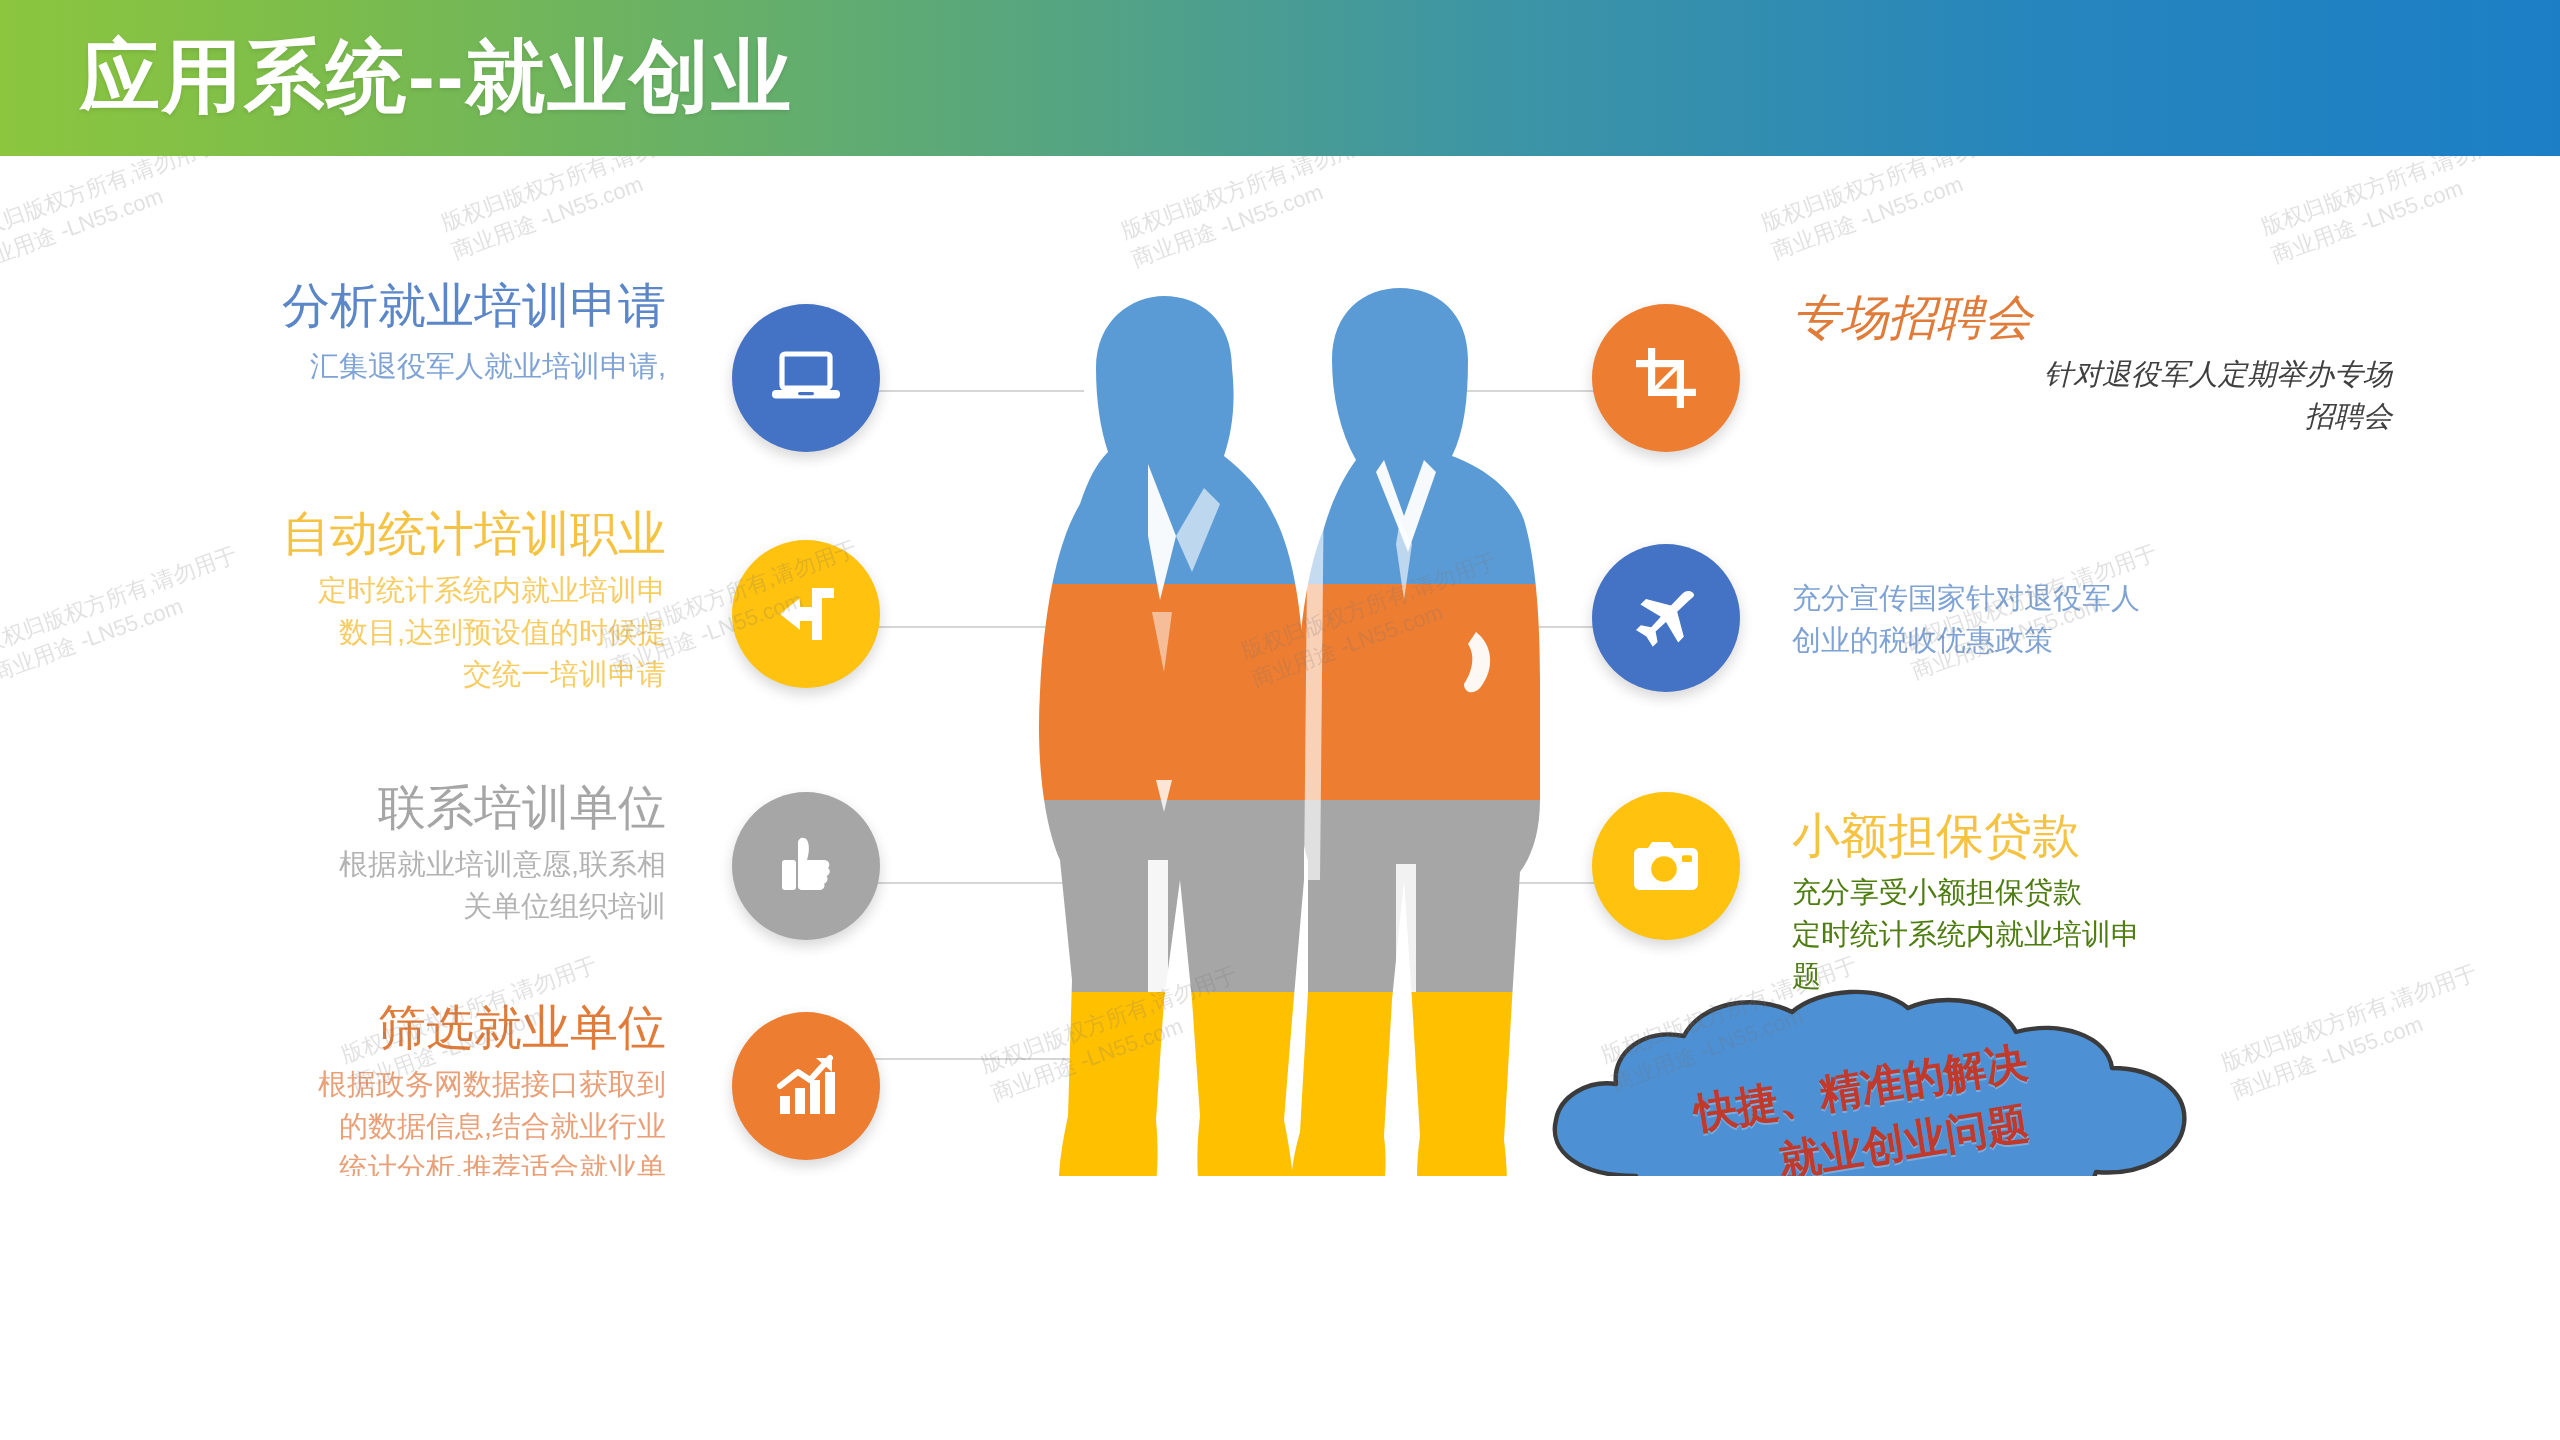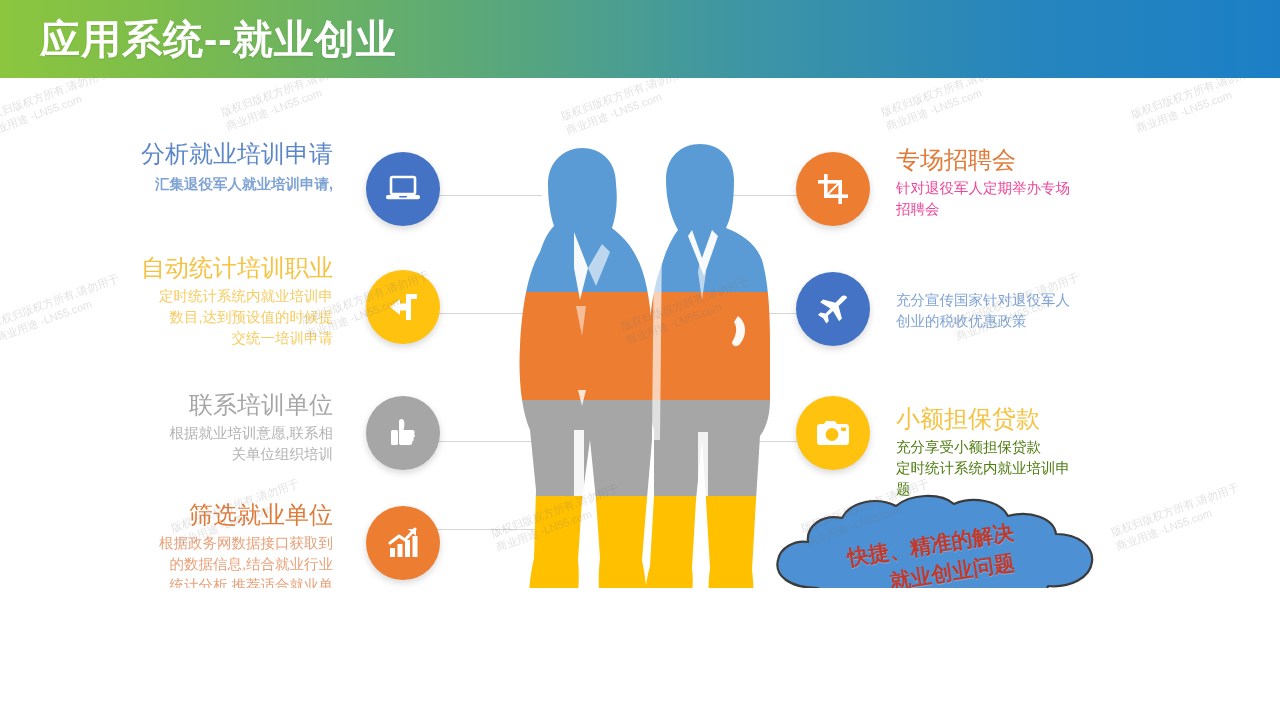--- a/index.html
+++ b/index.html
@@ -293,21 +293,21 @@
                  C32.7 5 34 6.3 34 8 L34 23 C34 24.7 32.7 26 31 26
                  L5 26 C3.3 26 2 24.7 2 23 Z" fill="#ffffff"></path>
         <circle cx="17" cy="15.5" r="6.4" fill="#ffc20e"></circle>
         <rect x="26" y="8.6" width="5" height="3.4" rx="0.8" fill="#ffc20e"></rect>
       </svg>
     </span>
   </div>
 
   <div class="text-block left" style="left:48px; top:141px; width:285px;">
     <div class="tb-title" style="color:#5b86c8;font-family:Liberation Mono, monospace;">分析就业培训申请</div>
-    <div class="tb-body" style="color:#7fa3d4;font-weight:bold;">
+    <div class="tb-body" style="color:#7fa3d4;">
       <div>汇集退役军人就业培训申请,</div>
     </div>
   </div>
 
   <div class="text-block left" style="left:48px; top:253px; width:285px;">
     <div class="tb-title" style="color:#f5c242;">自动统计培训职业</div>
     <div class="tb-body" style="color:#f7cd63;">
       <div>定时统计系统内就业培训申</div>
       <div>数目,达到预设值的时候提</div>
       <div>交统一培训申请</div>
@@ -325,23 +325,23 @@
   </div>
 
   <div class="text-block left" style="left:48px; top:390px; width:285px;">
     <div class="tb-title" style="color:#a6a6a6;">联系培训单位</div>
     <div class="tb-body" style="color:#b3b3b3;">
       <div>根据就业培训意愿,联系相</div>
       <div>关单位组织培训</div>
     </div>
   </div>
 
-  <div class="text-block right" style="left:896px; top:145px; width:300px;">
+  <div class="text-block right" style="left:896px; top:145px; width:300px;font-style:italic;">
     <div class="tb-title" style="color:#e07b39;">专场招聘会</div>
-    <div class="tb-body" style="color:#ec4899;">
+    <div class="tb-body" style="color:#404040;text-align:right;">
       <div>针对退役军人定期举办专场</div>
       <div>招聘会</div>
     </div>
   </div>
 
   <div class="text-block right" style="left:896px; top:262px; width:300px;">
     <div class="tb-body" style="color:#7fa3d4;margin-top:28px;">
       <div>充分宣传国家针对退役军人</div>
       <div>创业的税收优惠政策</div>
     </div>

